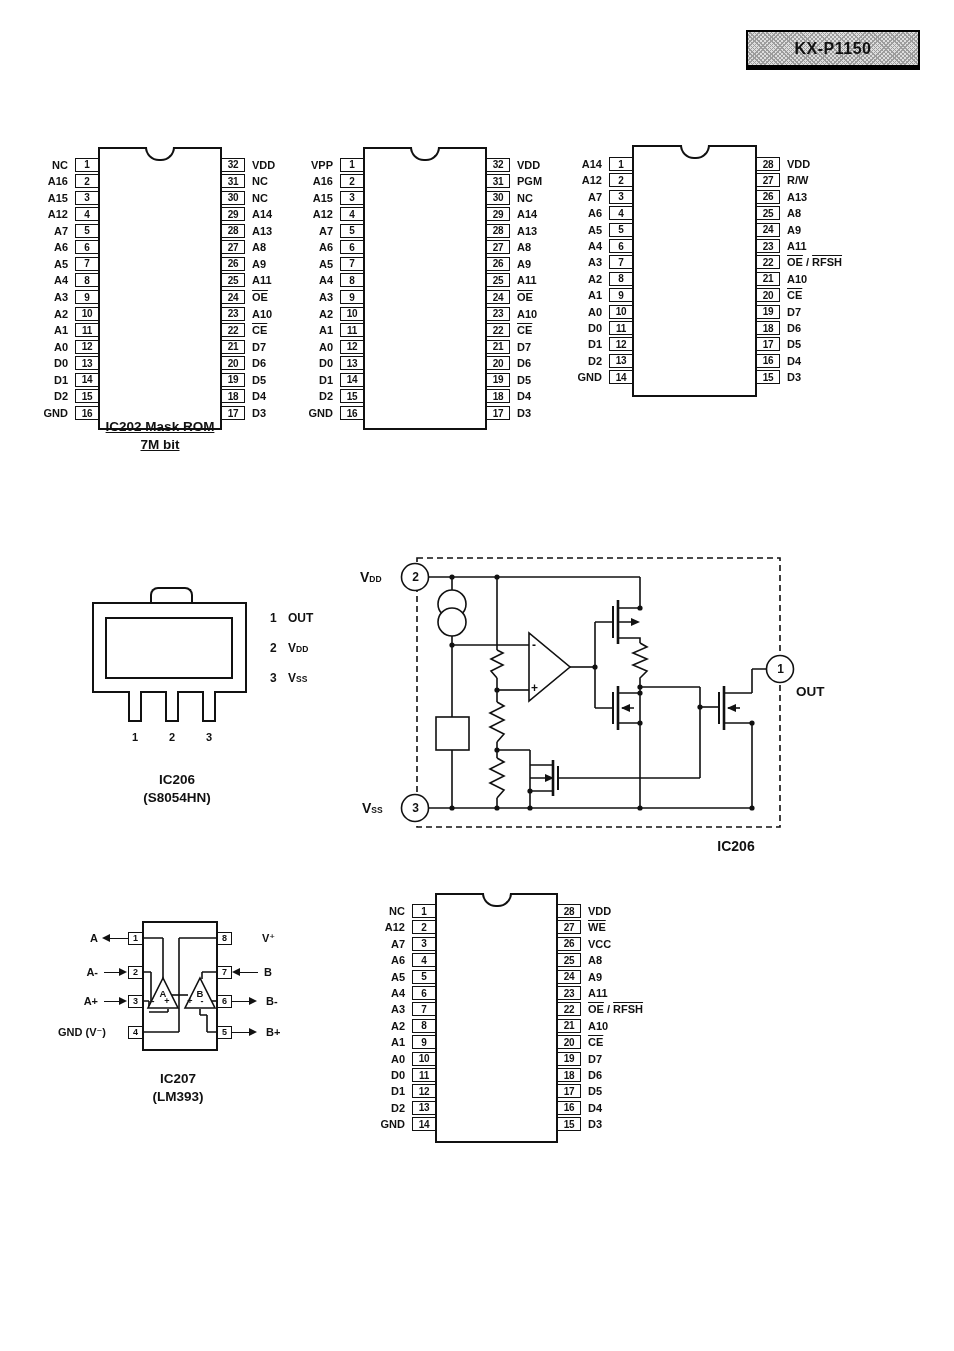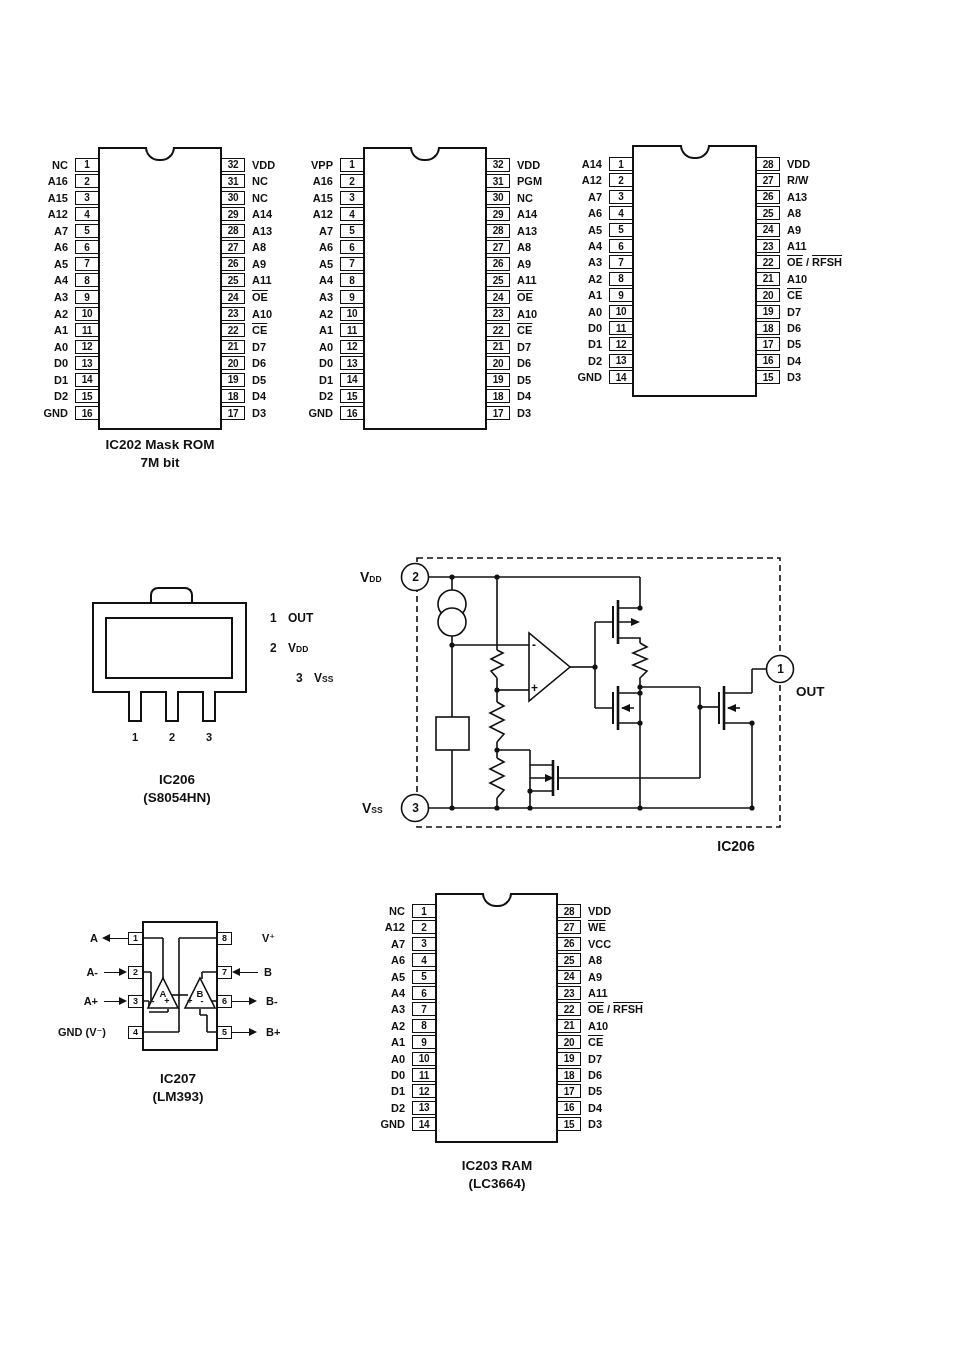--- a/index.html
+++ b/index.html
@@ -49,20 +49,23 @@
      border:4.5px solid transparent;border-left:8px solid #111;border-right:none;}
   .tri-letter{position:absolute;width:16px;text-align:center;font-size:9.5px;font-weight:700;}
   .tri-sign{position:absolute;width:10px;text-align:center;font-size:9px;font-weight:700;}
   svg{position:absolute;}
 </style>
 </head>
 <body>
 
 <div id="page">
 
+  <div id="model-box">
+    <span>KX-P1150</span>
+  </div>
 
   <div id="dips">
       <div>
         <div class="dip-body" style="left: 98px; top: 147px; width: 124px; height: 283px;"></div>
         <div class="dip-notch" style="left: 145px; top: 147px;"></div>
         <div class="pinbox" style="left: 75px; top: 157.5px;">1</div>
         <div class="pinlabel left" style="left: -2px; top: 157.5px; width: 70px;"><span>NC</span></div>
         <div class="pinbox" style="left: 75px; top: 174.07px;">2</div>
         <div class="pinlabel left" style="left: -2px; top: 174.07px; width: 70px;"><span>A16</span></div>
         <div class="pinbox" style="left: 75px; top: 190.64px;">3</div>
@@ -309,45 +312,41 @@
         <div class="pinlabel" style="left: 588px; top: 1068px; width: 110px;"><span>D6</span></div>
         <div class="pinbox" style="left: 557px; top: 1084.4px;">17</div>
         <div class="pinlabel" style="left: 588px; top: 1084.4px; width: 110px;"><span>D5</span></div>
         <div class="pinbox" style="left: 557px; top: 1100.8px;">16</div>
         <div class="pinlabel" style="left: 588px; top: 1100.8px; width: 110px;"><span>D4</span></div>
         <div class="pinbox" style="left: 557px; top: 1117.2px;">15</div>
         <div class="pinlabel" style="left: 588px; top: 1117.2px; width: 110px;"><span>D3</span></div>
       </div>
     </div>
 
-  <div class="caption" style="left:50px;top:436px;">
+  <div class="caption" style="left:50px;top:418px;text-decoration:underline;">
     <div>IC202 Mask ROM</div>
     <div>7M bit</div>
-  </div>
-  <div class="caption" style="left:387px;top:1157px;">
-    <div>IC203 RAM</div>
-    <div>(LC3664)</div>
   </div>
 
   <div>
     <div class="pkg-tab" style="left:150px;top:587px;width:43px;height:17px;"></div>
     <div class="pkg-rect" style="left:92px;top:602px;width:155px;height:91px;"></div>
     <div class="pkg-rect" style="left:105px;top:617px;width:128px;height:62px;"></div>
     <div class="pkg-leg" style="left:128px;top:691px;width:14px;height:31px;"></div>
     <div class="pkg-leg" style="left:165px;top:691px;width:14px;height:31px;"></div>
     <div class="pkg-leg" style="left:202px;top:691px;width:14px;height:31px;"></div>
     <div id="pkg-legnums">
         <div class="legnum" style="left: 127px; top: 731px;">1</div>
         <div class="legnum" style="left: 164px; top: 731px;">2</div>
         <div class="legnum" style="left: 201px; top: 731px;">3</div>
       </div>
     <div id="pkg-legend">
         <div class="legend-row" style="left: 270px; top: 611px;"><span class="legend-num">1</span><span>OUT</span></div>
         <div class="legend-row" style="left: 270px; top: 641px;"><span class="legend-num">2</span><span>V</span><span class="sub">DD</span></div>
-        <div class="legend-row" style="left: 270px; top: 671px; margin-left: 26px;"><span class="legend-num">3</span><span>V</span><span class="sub">SS</span></div>
+        <div class="legend-row" style="left: 270px; top: 671px;"><span class="legend-num">3</span><span>V</span><span class="sub">SS</span></div>
       </div>
     <div class="caption" style="left:67px;top:771px;">
       <div>IC206</div>
       <div>(S8054HN)</div>
     </div>
   </div>
 
   <svg id="schem" style="left:350px;top:545px;" width="500" height="300" viewBox="0 0 500 300">
     <g stroke="#111" stroke-width="1.6" fill="none">
       <rect x="67" y="13" width="363" height="269" stroke-dasharray="6 4"></rect>

